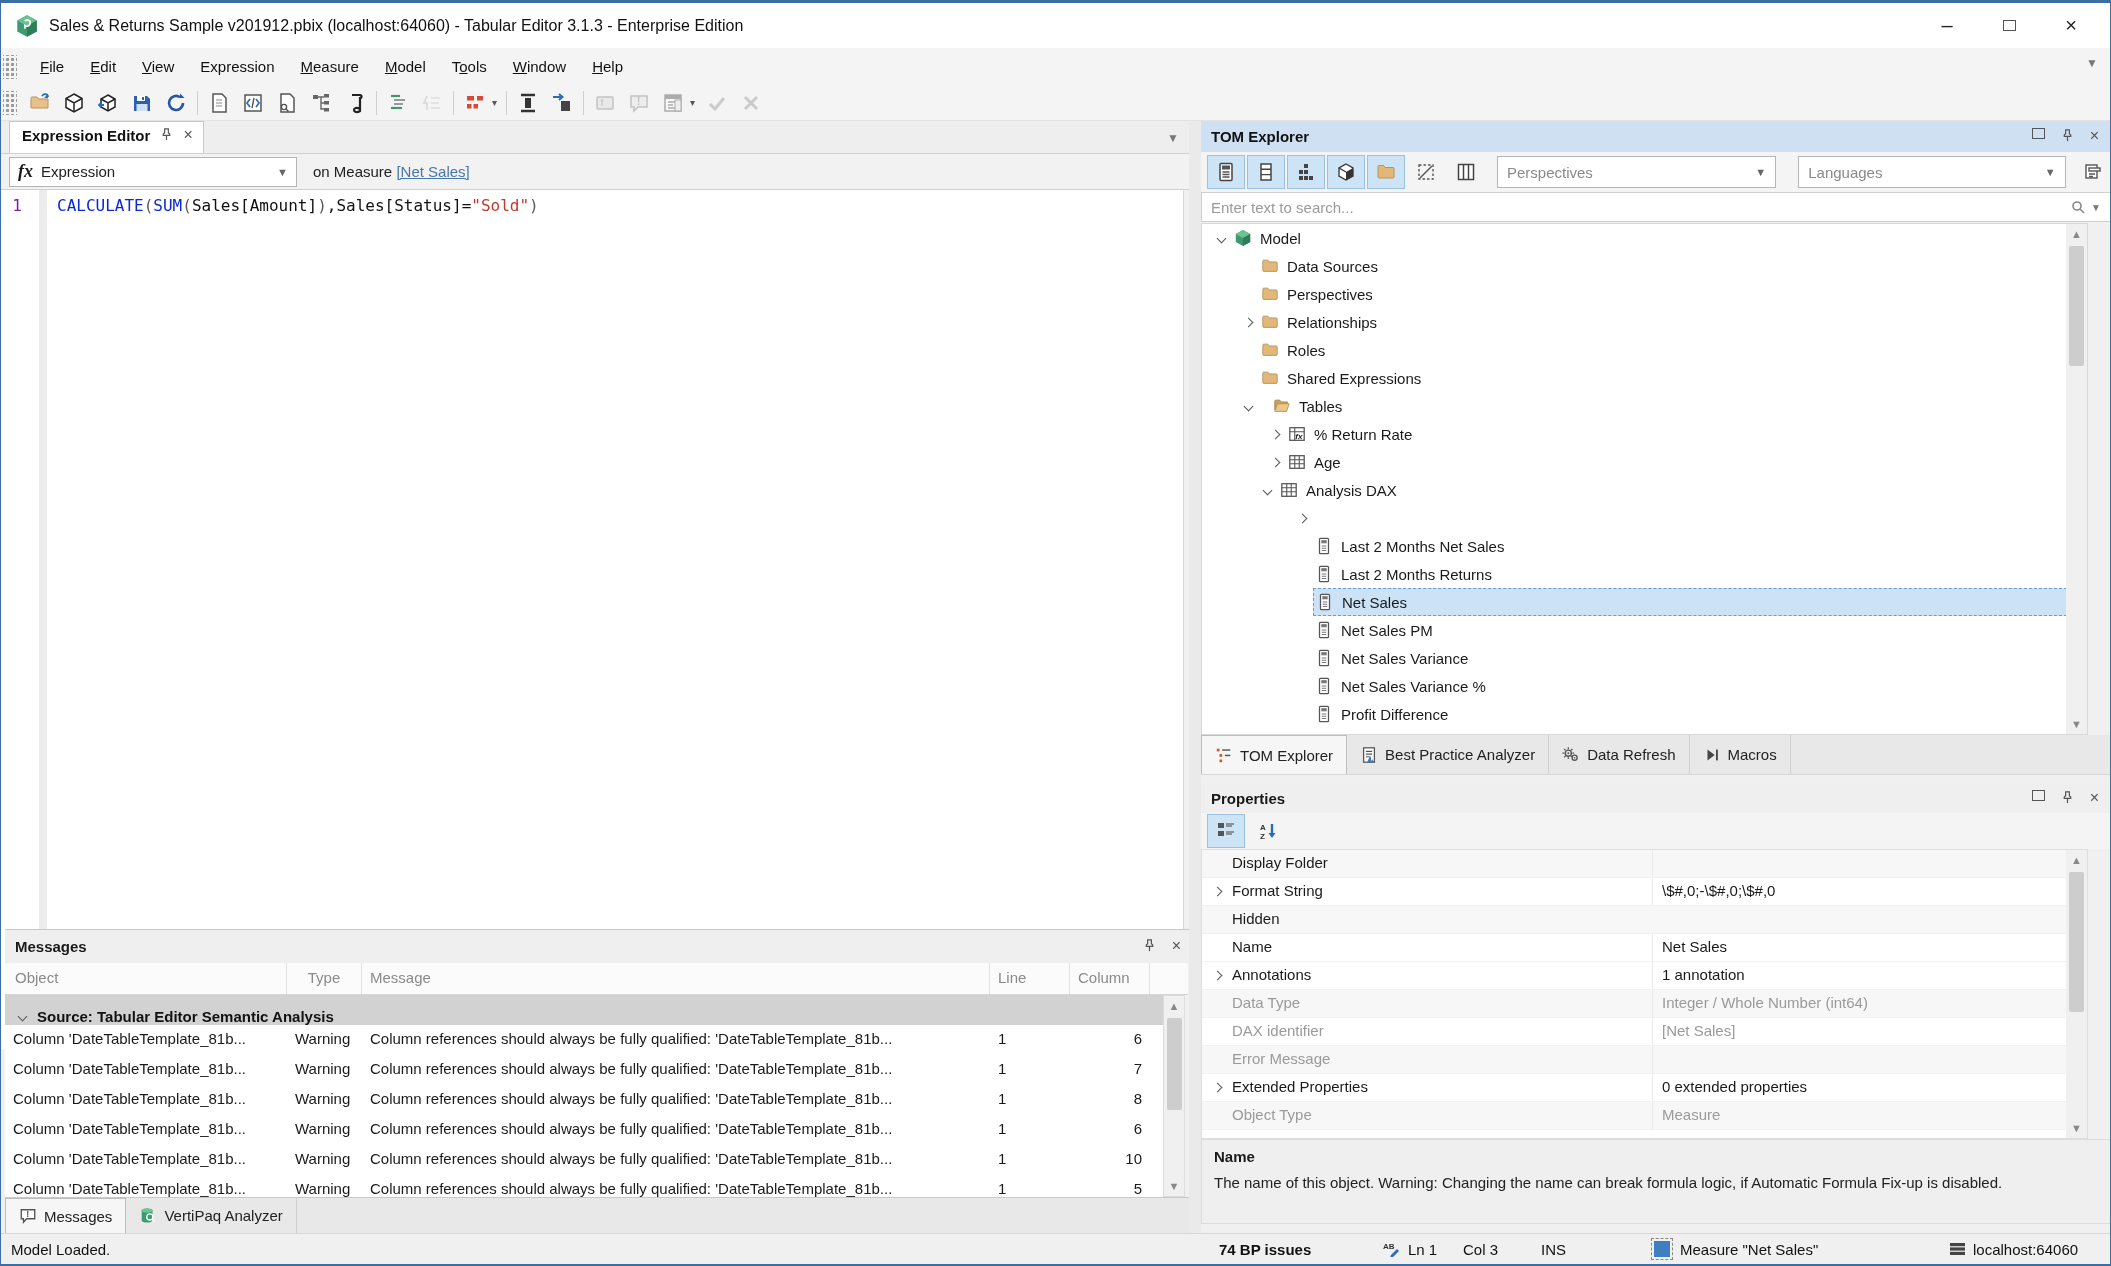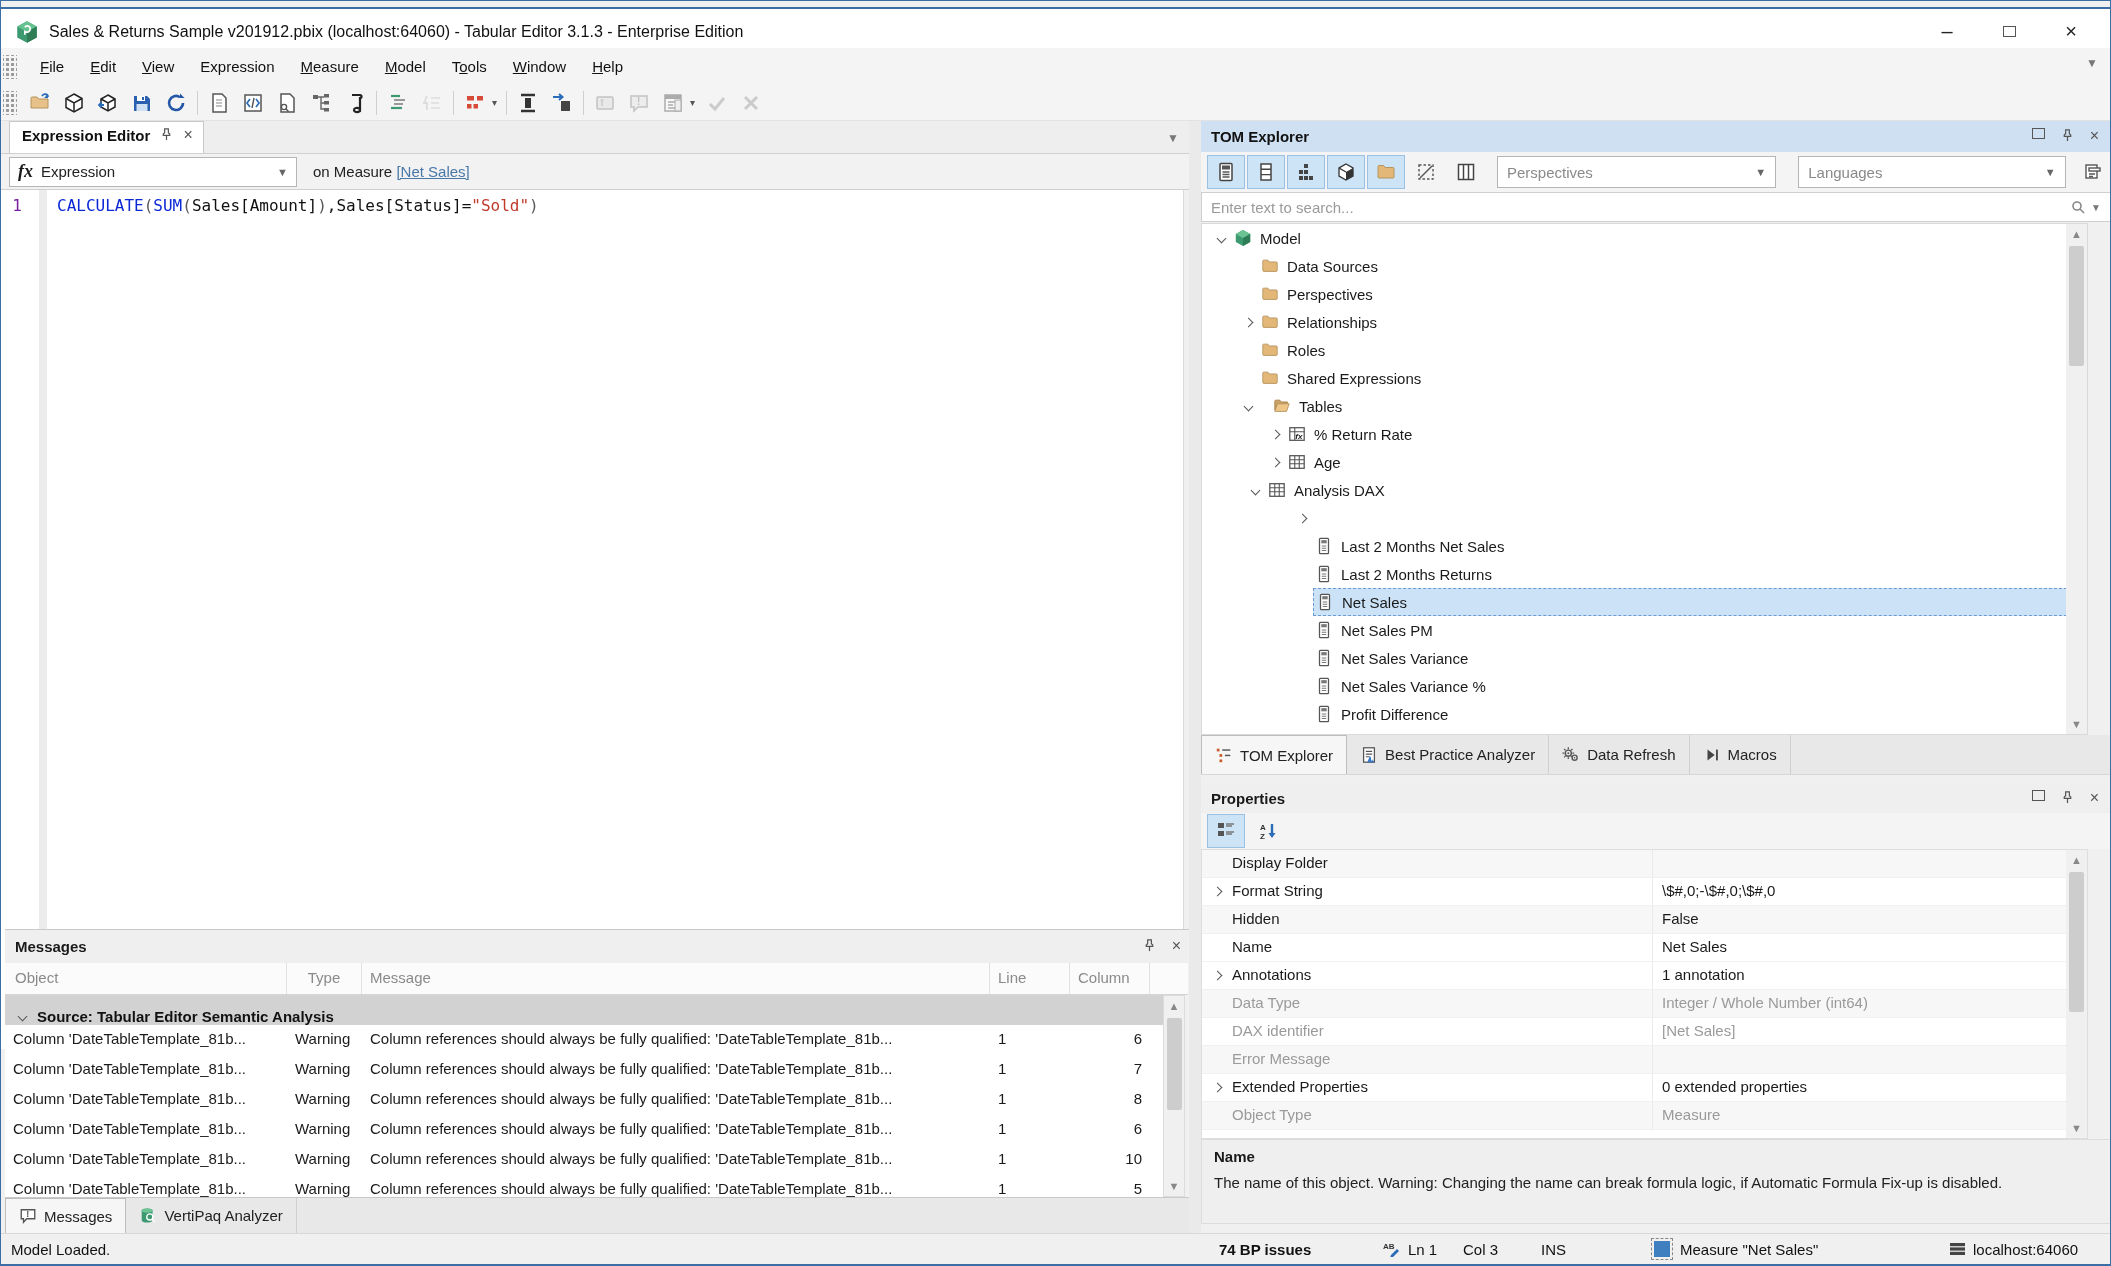--- a/index.html
+++ b/index.html
@@ -4,21 +4,21 @@
 <style>
   html,body{margin:0;padding:0;}
   body{
     width:2111px;height:1266px;overflow:hidden;position:relative;
     font-family:"Liberation Sans","DejaVu Sans",sans-serif;
     font-size:15px;color:#1a1a1a;background:#f0f0f0;
     border:1px solid #3a6ea5;box-sizing:border-box;
   }
   .abs{position:absolute;box-sizing:border-box;}
   
-  .titlebar{left:0;top:6px;width:100%;height:47px;background:#ffffff;display:flex;align-items:center;border-top:2px solid #3a6ea5;}
+  .titlebar{left:0;top:0;width:100%;height:47px;background:#ffffff;display:flex;align-items:center;border-top:2px solid #3a6ea5;}
   .titlebar .applogo{margin-left:13px;width:26px;height:26px;}
   .titlebar .title{margin-left:9px;font-size:16px;color:#111;}
   .wincontrols{position:absolute;right:8px;top:0;height:45px;display:flex;}
   .winbtn{width:62px;height:45px;display:flex;align-items:center;justify-content:center;font-size:20px;color:#222;}
   
   .menubar{left:0;top:47px;width:100%;height:37px;background:#f4f4f4;display:flex;align-items:center;}
   .griphandle{width:14px;height:24px;margin-left:2px;background-image:radial-gradient(circle,#9a9a9a 1.4px,transparent 1.6px);background-size:5px 5px;background-position:2px 2px;}
   .menubar .mitem{padding:6px 13px;color:#111;}
   .menubar .mitem u{text-decoration:underline;}
   .menu-overflow{position:absolute;right:12px;top:55px;color:#777;font-size:12px;}
@@ -645,21 +645,21 @@
         <span class="rowbody">
           <span class="ticon">
             <svg viewBox="0 0 20 20">
               <rect x="2" y="3" width="16" height="14" fill="#fff" stroke="#555" stroke-width="1.4"></rect>
               <path d="M2 7.5h16M2 12h16M7.5 3v14M12.5 3v14" stroke="#555" stroke-width="1.2"></path>
             </svg>
           </span>
           <span class="tlabel">Age</span>
         </span>
       </div>
-      <div class="tree-row" style="padding-left: 42px;">
+      <div class="tree-row" style="padding-left: 42px; margin-left: 12px;">
         <span class="chev down">
           <i></i>
         </span>
         <span class="rowbody">
           <span class="ticon">
             <svg viewBox="0 0 20 20">
               <rect x="2" y="3" width="16" height="14" fill="#fff" stroke="#555" stroke-width="1.4"></rect>
               <path d="M2 7.5h16M2 12h16M7.5 3v14M12.5 3v14" stroke="#555" stroke-width="1.2"></path>
             </svg>
           </span>
@@ -856,21 +856,20 @@
           <span class="chev right">
             <i></i>
           </span>
         </span>
         <span class="plabel">Format String</span>
         <span class="pvalue">\$#,0;-\$#,0;\$#,0</span>
       </div>
       <div class="prow alt">
         <span class="pexp"></span>
         <span class="plabel">Hidden</span>
-        <span class="pvalue">False</span>
       </div>
       <div class="prow">
         <span class="pexp"></span>
         <span class="plabel">Name</span>
         <span class="pvalue">Net Sales</span>
       </div>
       <div class="prow">
         <span class="pexp">
           <span class="chev right">
             <i></i>

